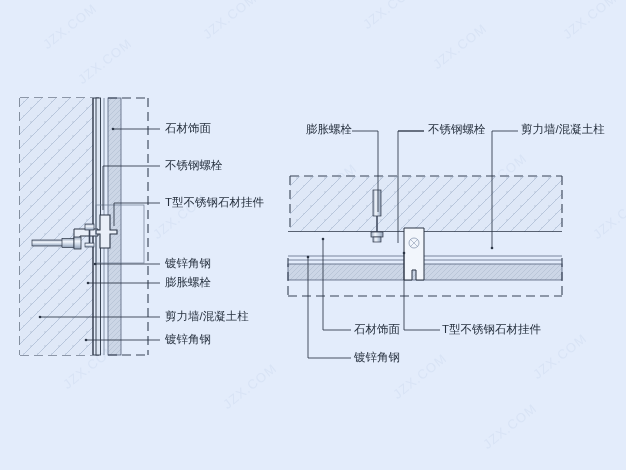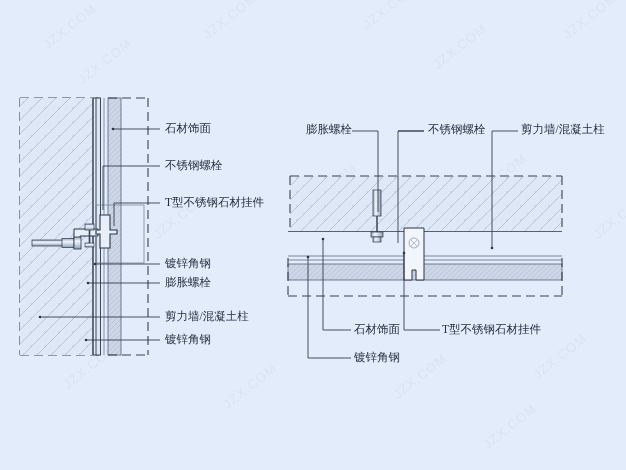--- a/index.html
+++ b/index.html
@@ -19,21 +19,21 @@
     letter-spacing:1px;
     transform:rotate(-38deg);
     transform-origin:left top;
     white-space:nowrap;
     pointer-events:none;
     user-select:none;
   }
   svg{position:absolute;left:0;top:0;}
   .lbl{
     position:absolute;
-    font-family:Liberation Serif, serif;
+    font-family:Liberation Sans, sans-serif;
     font-size:11.5px;
     color:#27313f;
     white-space:nowrap;
     line-height:1;
   }
 </style>
 </head>
 <body>
 
 <div id="stage">

